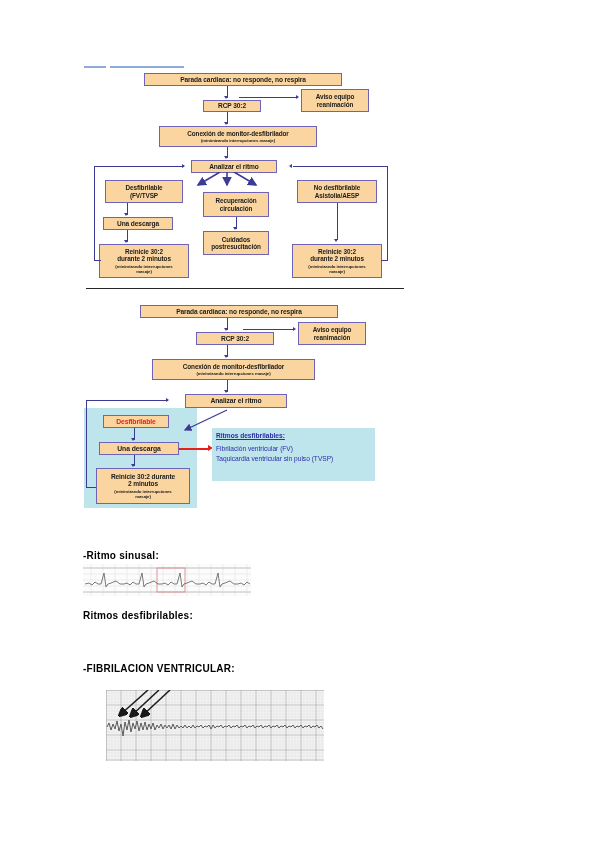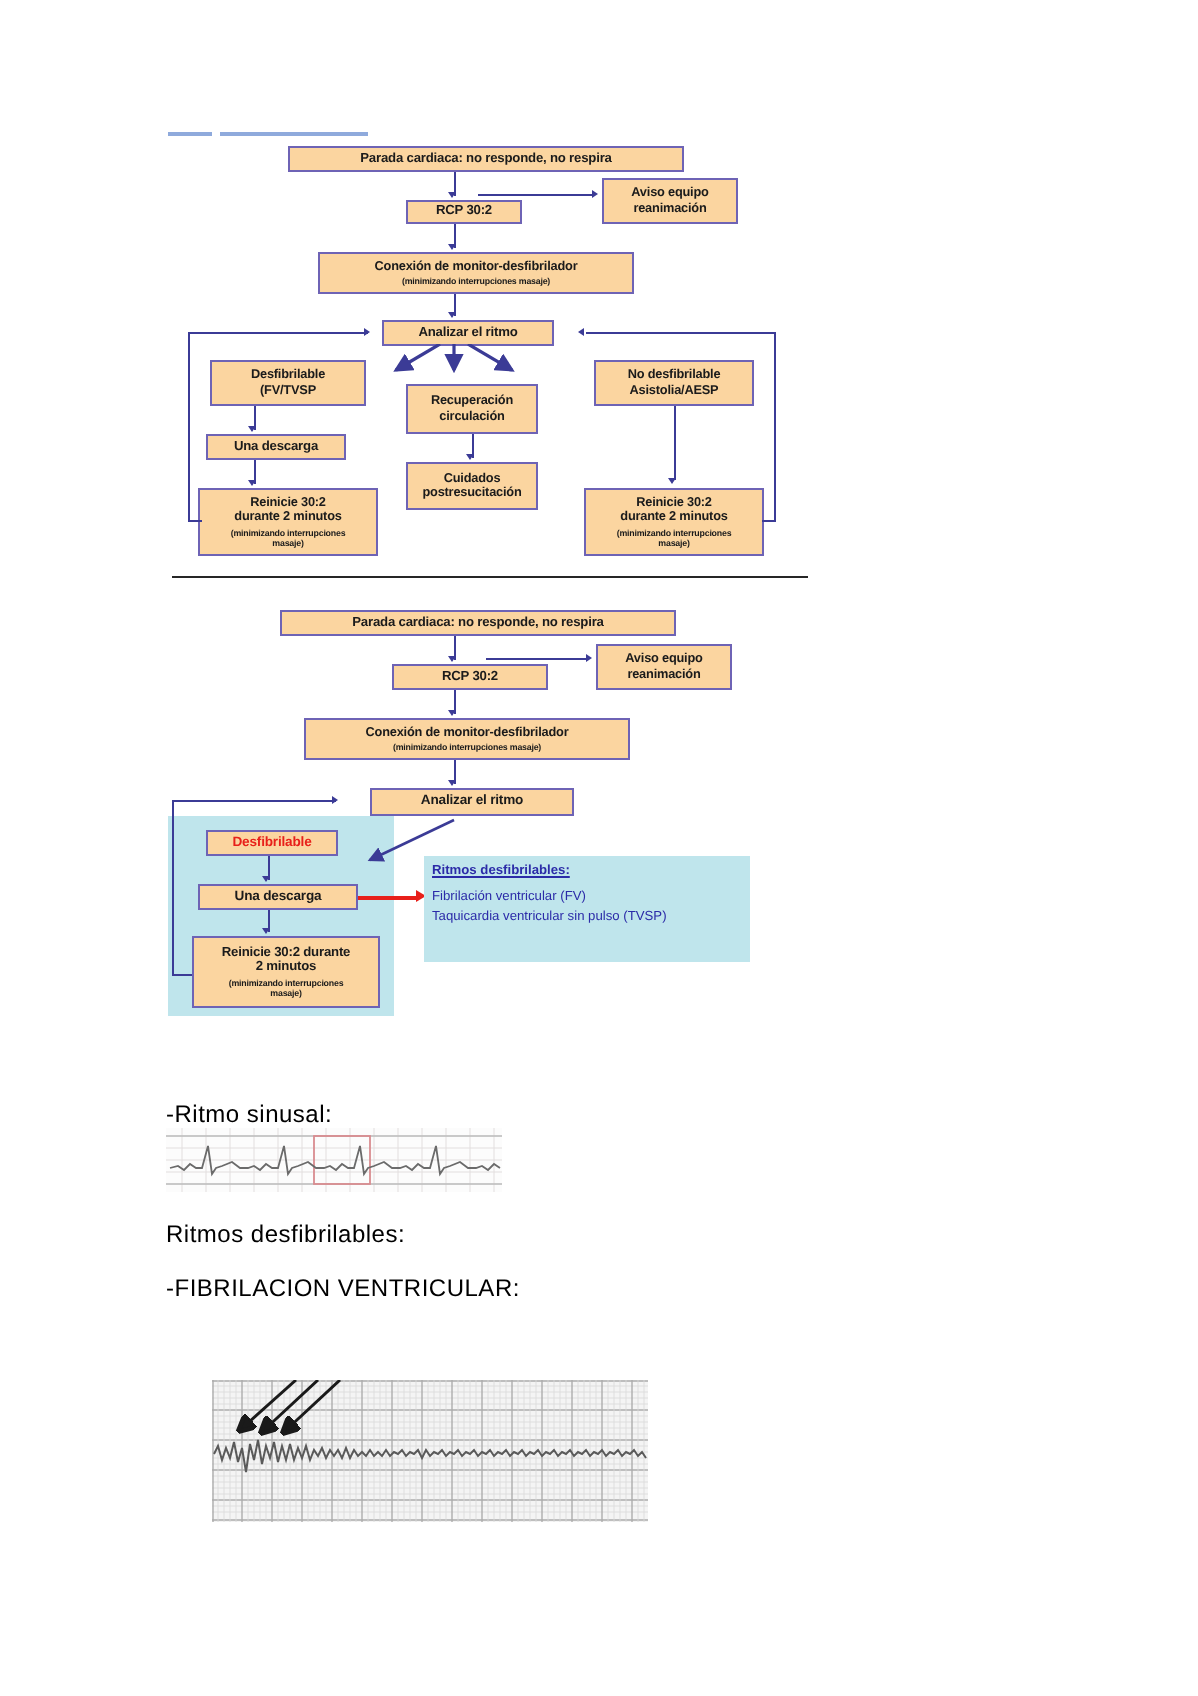--- a/index.html
+++ b/index.html
@@ -125,22 +125,22 @@
     font-size: 9.5px;
     letter-spacing: 1.1px;
     display: flex;
     align-items: center;
     padding-left: 5px;
     box-sizing: border-box;
   }
 
   .body-text {
     position: absolute;
-    font-size: 12px;
-    font-weight: normal;
+    font-size: 10px;
+    font-weight: bold;
     color: #000;
     letter-spacing: 0.25px;
     white-space: nowrap;
   }
 
   
   .ecg-wrap { position: absolute; overflow: hidden; }
   .ecg-sinus { background: #fbfbfb; }
   .ecg-fib { background: #f2f2f2; }
 
@@ -390,21 +390,21 @@
                 82,19 85,21 88,18 91,20 94,20 97,9 99,23 101,20 104,19 109,17 113,20 117,20
                 120,19 123,21 126,18 129,20 132,20 135,9 137,23 139,20 142,19 147,17 151,20 155,20
                 158,19 161,21 164,18 167,20"></polyline>
     </svg>
   </div>
 
   <div class="body-text" style="left:83px;top:610px;">
     <span>Ritmos desfibrilables:</span>
   </div>
 
-  <div class="body-text" style="left:83px;top:637px;">
+  <div class="body-text" style="left:83px;top:663px;">
     <span>-FIBRILACION VENTRICULAR:</span>
   </div>
 
 
   <div class="ecg-wrap ecg-fib" style="left:106px;top:690px;width:218px;height:71px;">
     <svg width="218" height="71" viewBox="0 0 218 71">
       <rect x="0" y="0" width="218" height="71" fill="#f4f4f4"></rect>
       <g stroke="#d9d9d9" stroke-width="0.4">
         <line x1="0" y1="3" x2="218" y2="3"></line>
           <line x1="0" y1="6" x2="218" y2="6"></line>

